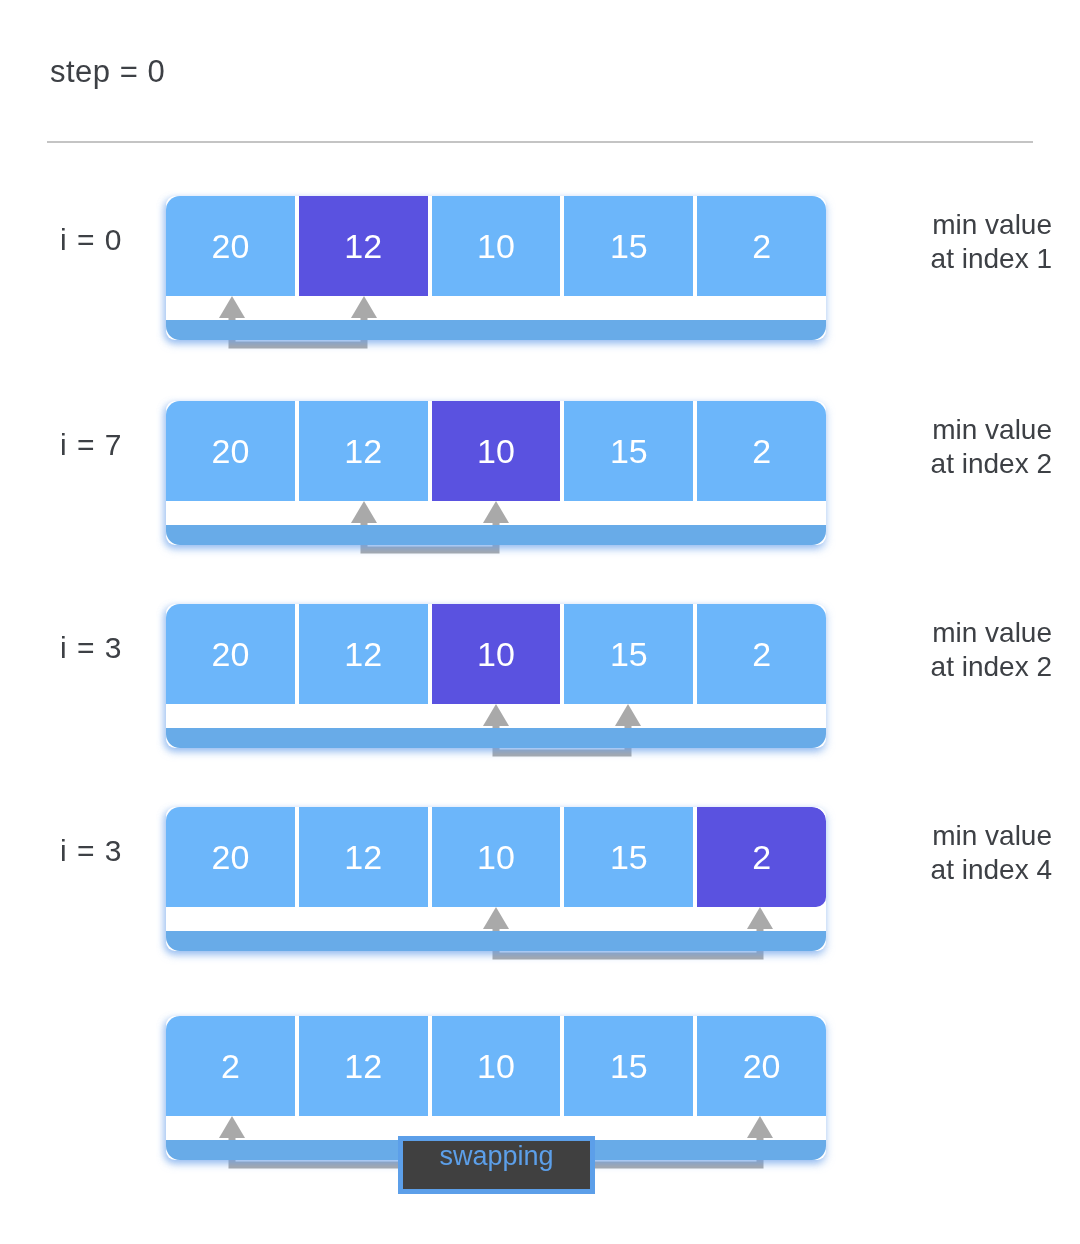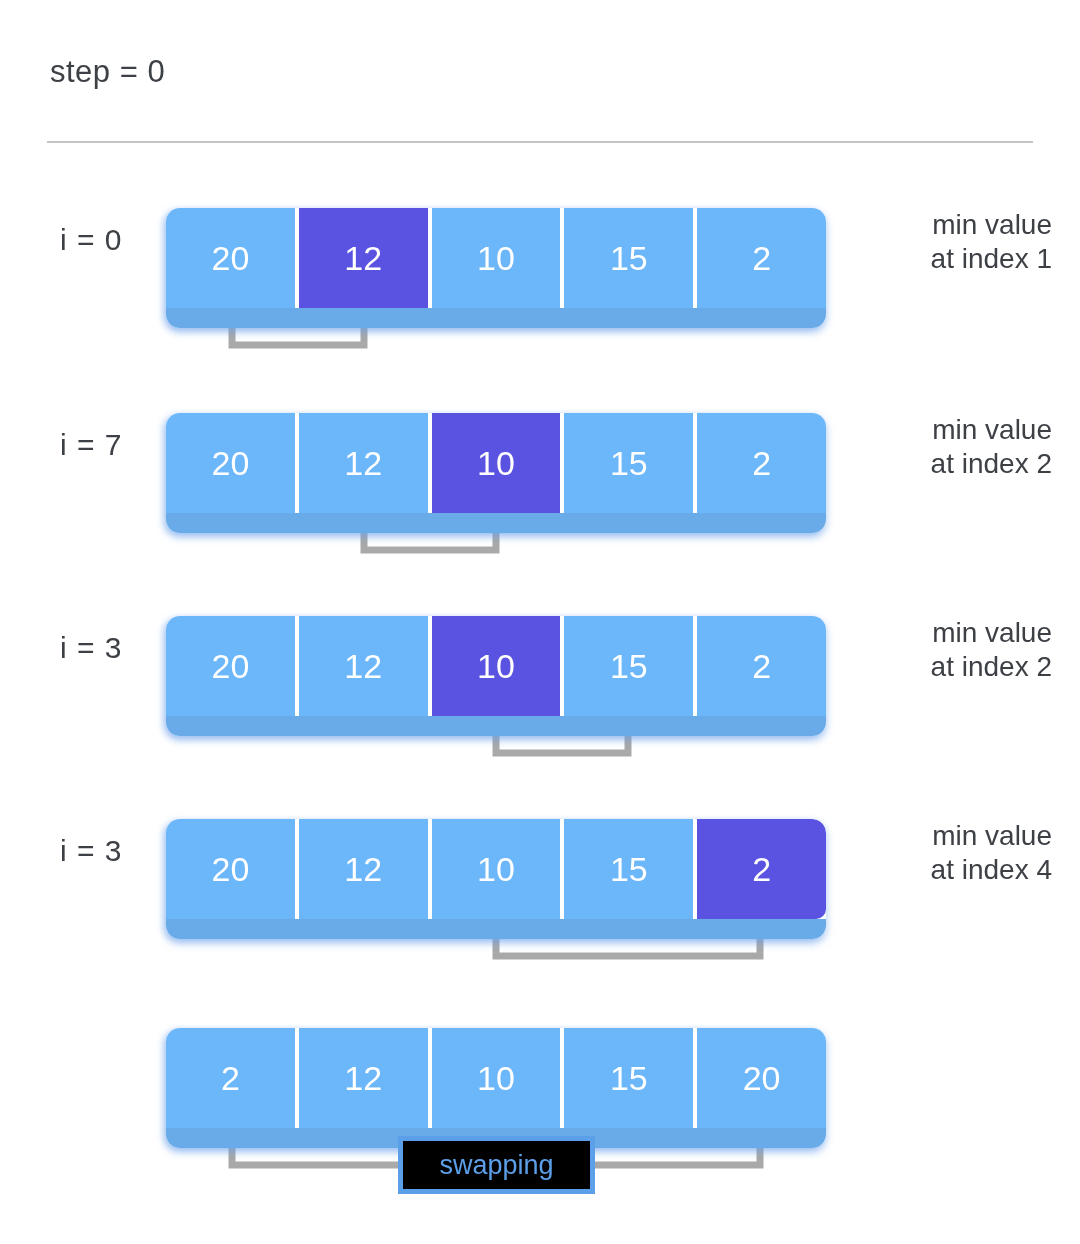--- a/index.html
+++ b/index.html
@@ -14,21 +14,21 @@
   .divider{
     position:absolute;left:47px;top:141px;width:986px;height:2px;
     background:var(--divider,#c4c4c4);
   }
   .row{position:absolute;left:0;width:1080px;height:0;}
   .i-label{
     position:absolute;left:60px;top:31px;width:120px;font-size:30px;
     color:var(--dark,#3d4045);letter-spacing:1px;
   }
   .bar{
-    position:absolute;left:166px;top:16px;width:660px;height:120px;border-radius:14px;
+    position:absolute;left:166px;top:4px;width:660px;height:144px;border-radius:9px;
     box-shadow:0 4px 9px rgba(105,160,235,.55), -3px 2px 6px rgba(105,160,235,.35);
   }
   .cells{
     display:flex;width:660px;height:100px;border-radius:14px 14px 0 0;overflow:hidden;
   }
   .cell{
     flex:1;display:flex;align-items:center;justify-content:center;
     background:var(--cellblue,#6cb6fa);position:relative;
   }
   .cell + .cell{border-left:4px solid #fff;justify-content:center;}
@@ -39,22 +39,22 @@
     position:absolute;left:0;bottom:0;width:660px;height:20px;
     background:var(--strip,#68abe8);border-radius:0 0 14px 14px;
   }
   .arrow-svg{position:absolute;left:0;top:0;width:1080px;height:190px;pointer-events:none;}
   .note{
     position:absolute;left:858px;top:16px;width:194px;text-align:right;
     font-size:28px;line-height:34px;color:var(--dark,#3d4045);
   }
   .swap-box{
     position:absolute;left:398px;top:124px;width:187px;height:48px;
-    background:#000000;border:5px solid var(--swap,#5c9fe9);
-    display:flex;align-items:center;justify-content:center;z-index:2;
+    background:#404040;border:5px solid var(--swap,#5c9fe9);
+    display:flex;justify-content:center;z-index:2;
   }
   .swap-label{font-size:27px;color:var(--swap,#5c9fe9);}
 </style>
 </head>
 <body>
 
 <div class="canvas">
   <div class="step-label">step = 0</div>
   <div class="divider"></div>
   <div id="rows">

